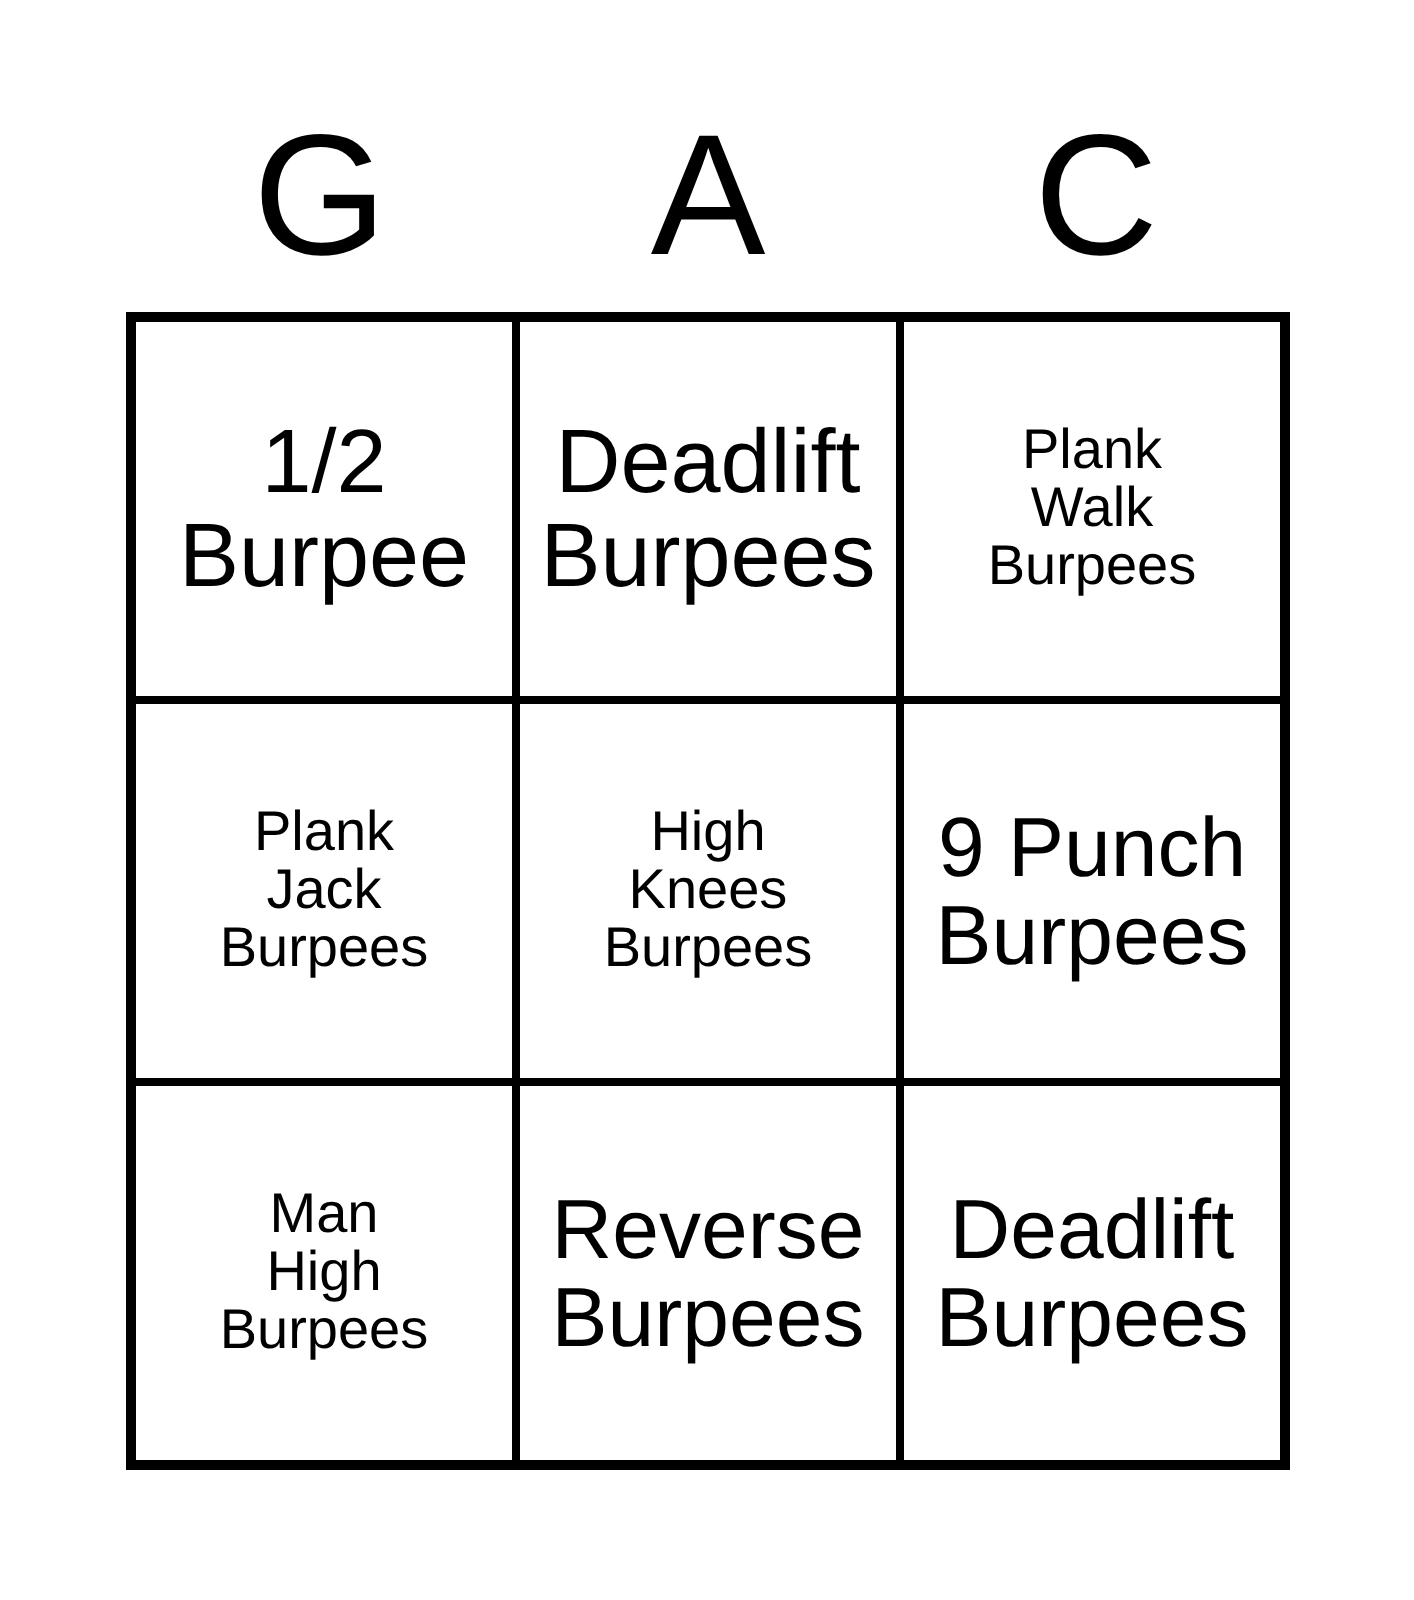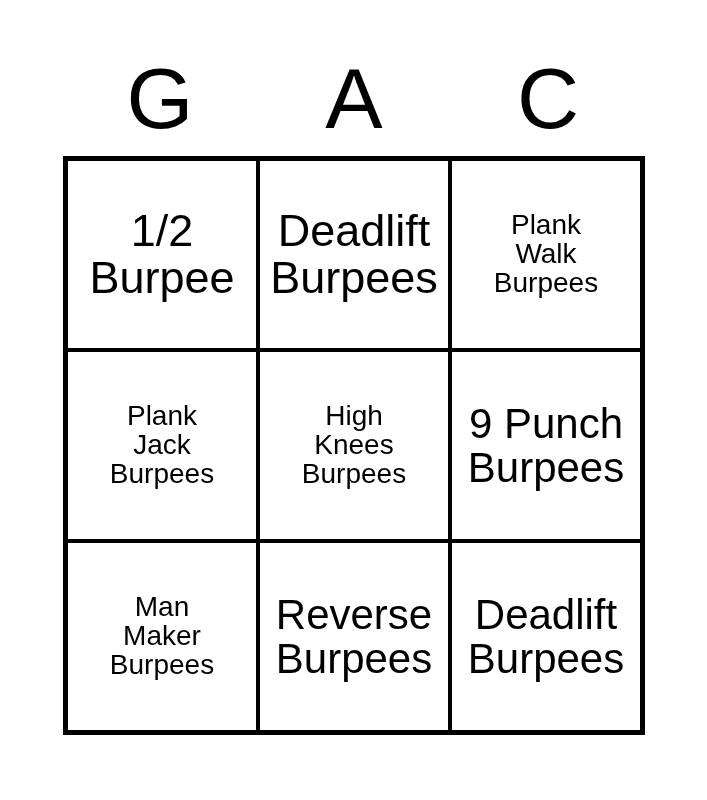--- a/index.html
+++ b/index.html
@@ -111,21 +111,21 @@
 Knees
 Burpees</span>
     </div>
     <div class="bingo-cell">
       <span class="cell-text fit-narrow">9 Punch
 Burpees</span>
     </div>
 
     <div class="bingo-cell">
       <span class="cell-text fit-3line">Man
-Maker
+High
 Burpees</span>
     </div>
     <div class="bingo-cell">
       <span class="cell-text fit-narrow">Reverse
 Burpees</span>
     </div>
     <div class="bingo-cell">
       <span class="cell-text fit-narrow">Deadlift
 Burpees</span>
     </div>

